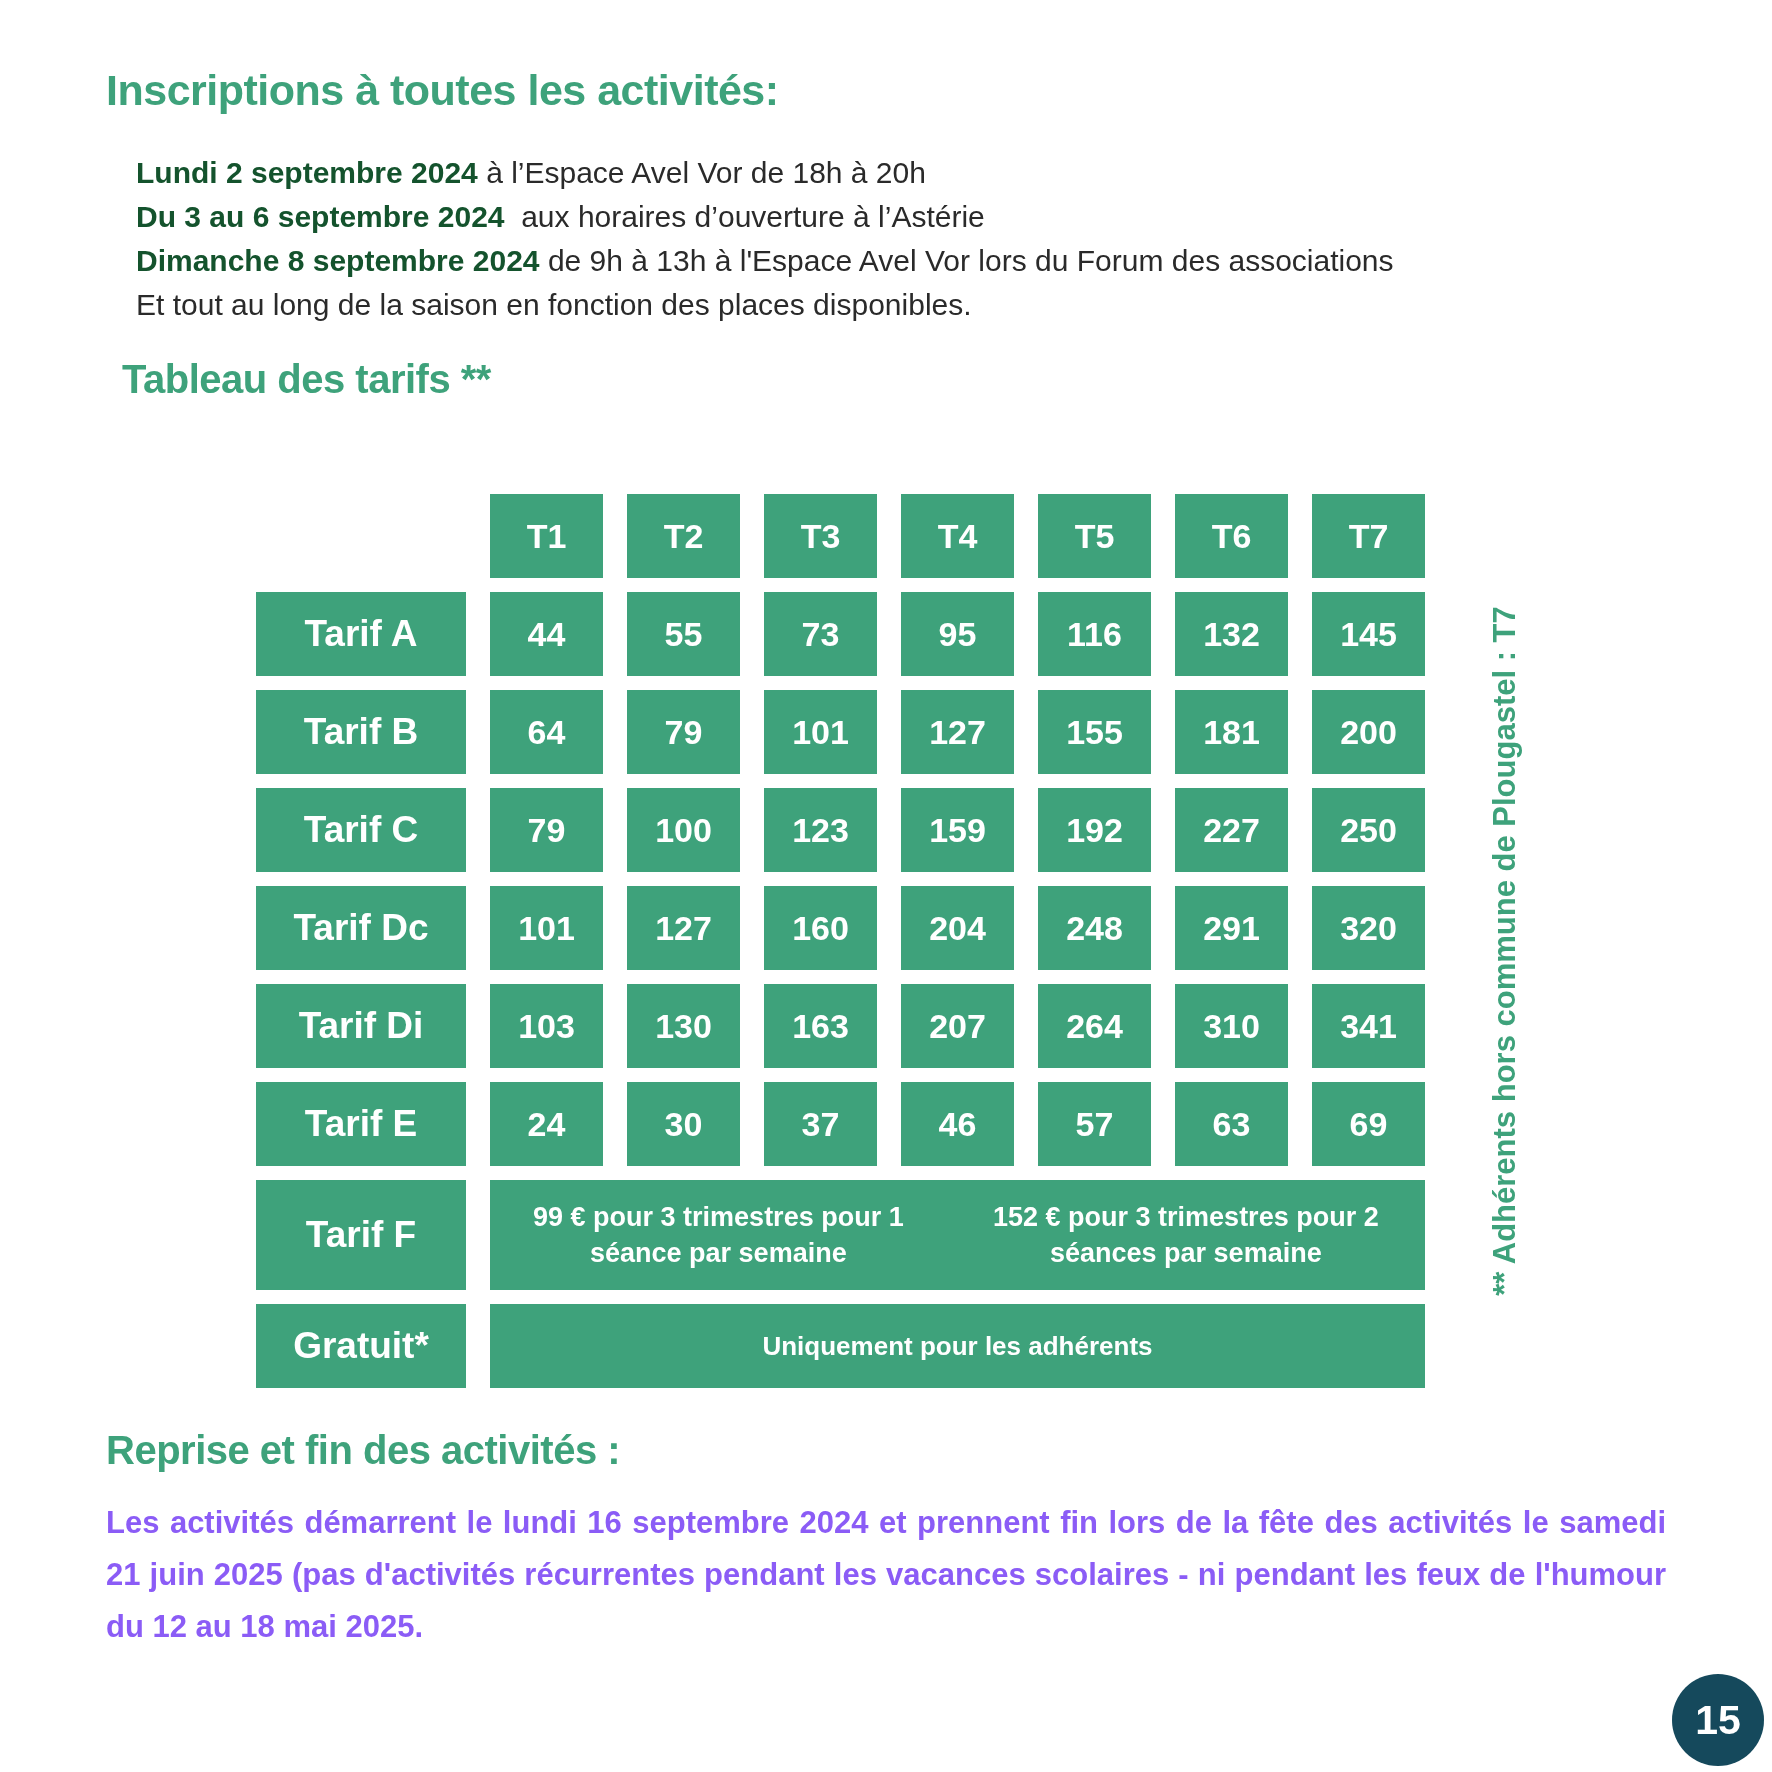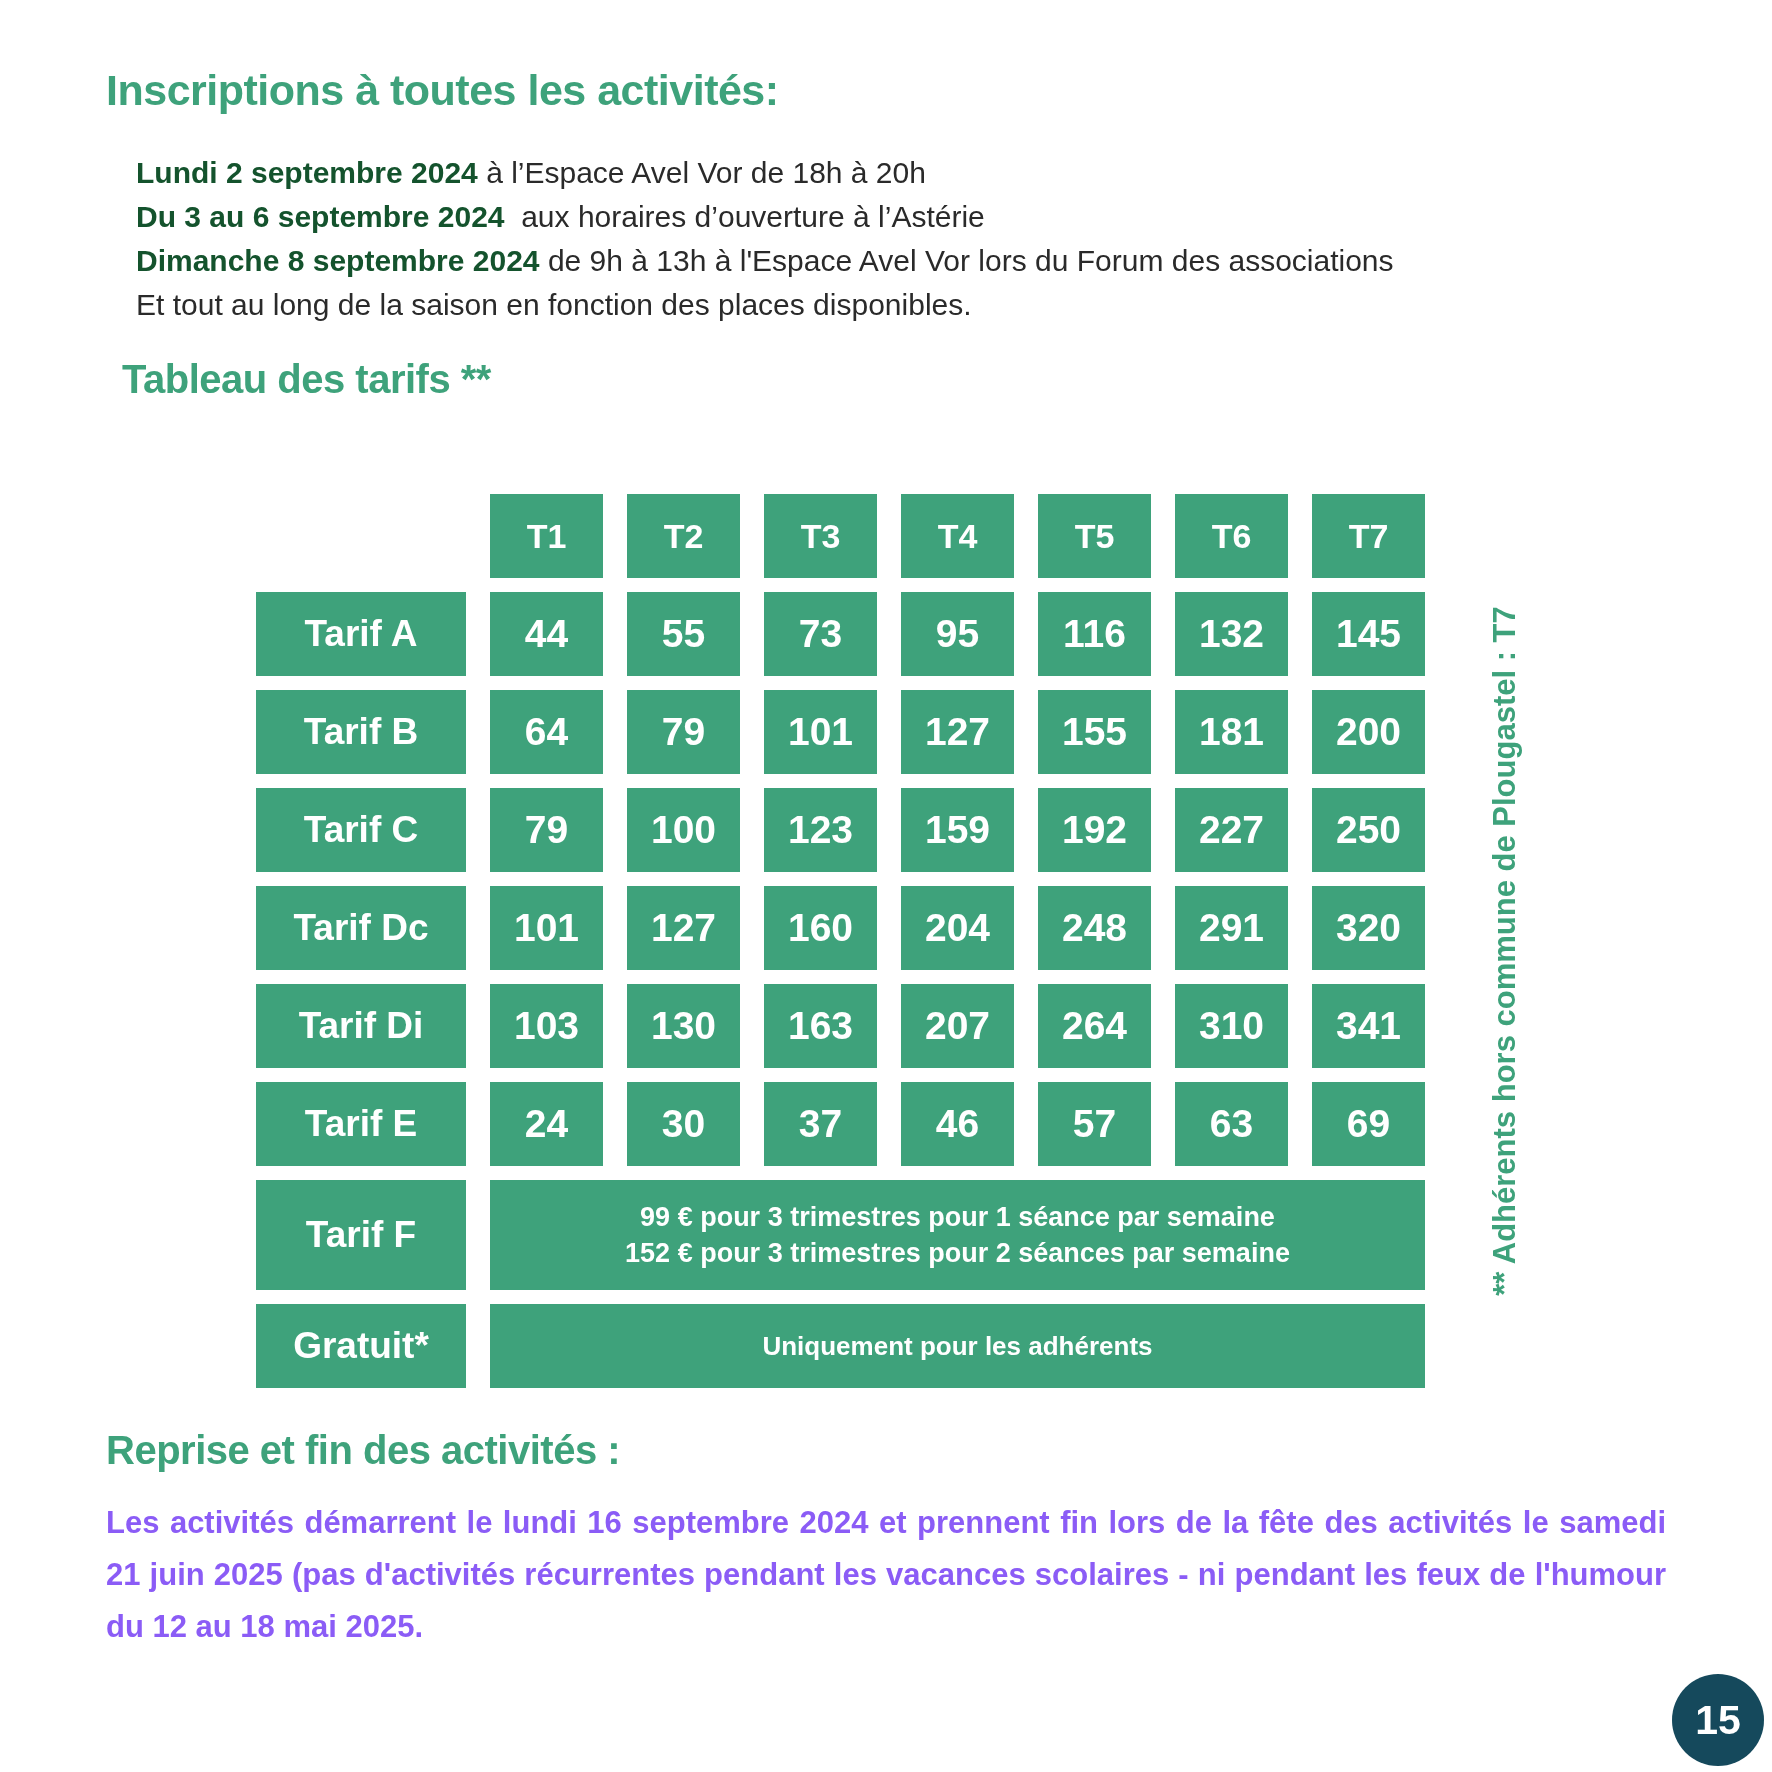--- a/index.html
+++ b/index.html
@@ -50,23 +50,23 @@
     background:var(--green);
     color:#fff;
     font-weight:bold;
     display:flex;
     align-items:center;
     justify-content:center;
     text-align:center;
   }
   .cell.head{font-size:34px;}
   .cell.label{font-size:37px;}
-  .cell.value{font-size:39px;}
+  .cell.value{font-size:34px;}
   .cell.span7{grid-column:2 / span 7;}
-  .cell.two-line{flex-direction:column;font-size:27px;line-height:36px;}
+  .cell.two-line{font-size:27px;line-height:36px;}
   .cell.big{font-size:26px;}
   .corner-spacer{background:transparent;}
 
   .vnote{
     position:absolute;
     left:1055px;
     top:932px;
     width:900px;
     height:38px;
     transform:rotate(-90deg);

